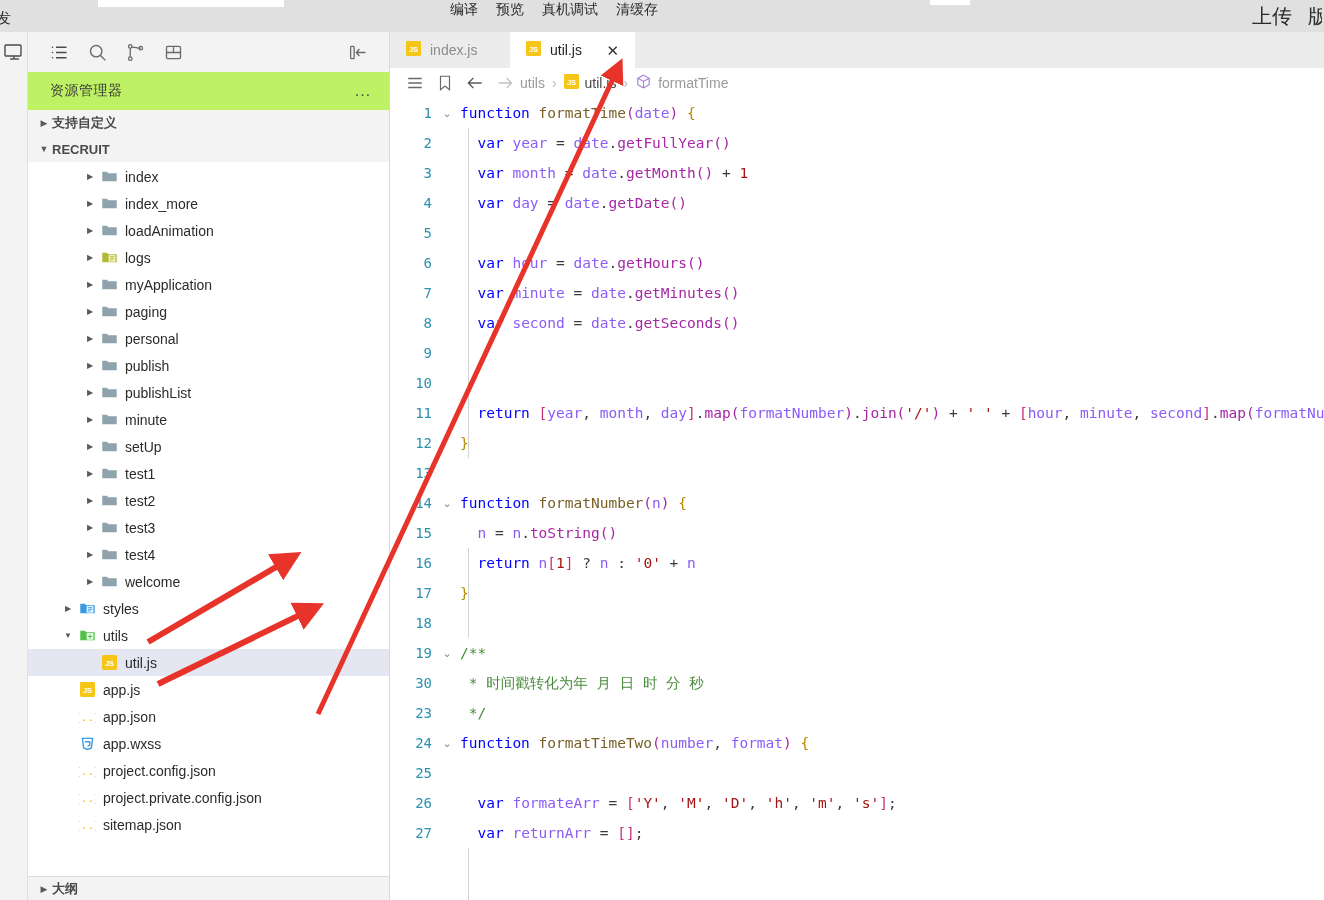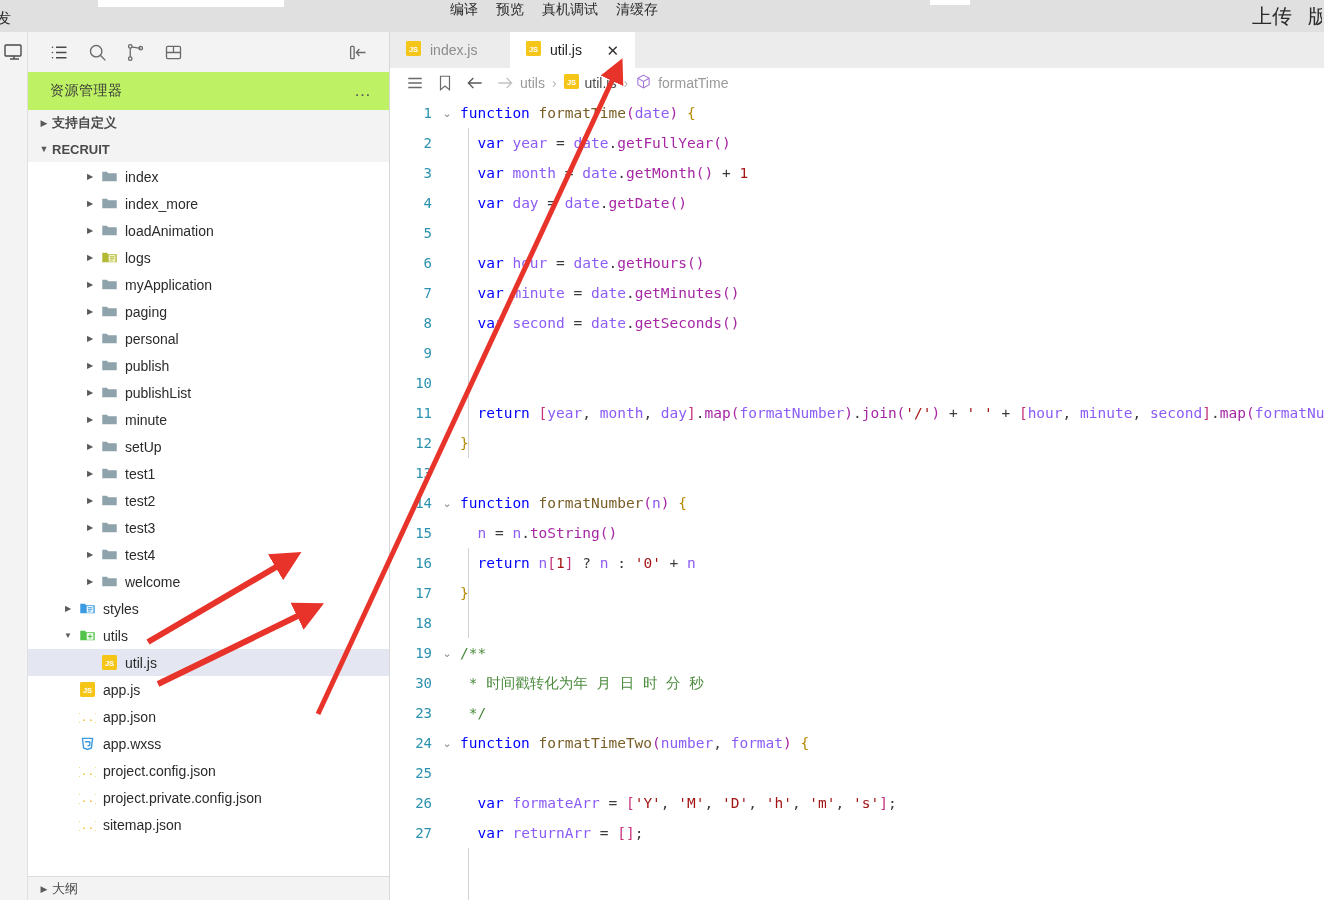--- a/index.html
+++ b/index.html
@@ -128,21 +128,21 @@
   .trow .lbl { padding-left: 5px; }
 
   .outline-strip {
     flex: 0 0 24px; height: 24px;
     background: #f3f3f3;
     border-top: 1px solid #dcdcdc;
     display: flex; align-items: center; padding-left: 8px;
     overflow: hidden;
   }
   .outline-strip .twisty { width: 16px; text-align: center; font-size: 9px; color: #5a5a5a; }
-  .outline-strip .olabel { font-size: 13px; font-weight: normal; color: #4a4a4a; }
+  .outline-strip .olabel { font-size: 13px; font-weight: bold; color: #4a4a4a; }
 
   
   .editor {
     position: absolute; left: 390px; top: 32px;
     width: 934px; height: 868px;
     background: #ffffff;
     overflow: hidden;
   }
   .tabbar {
     height: 36px; background: #ececec;

